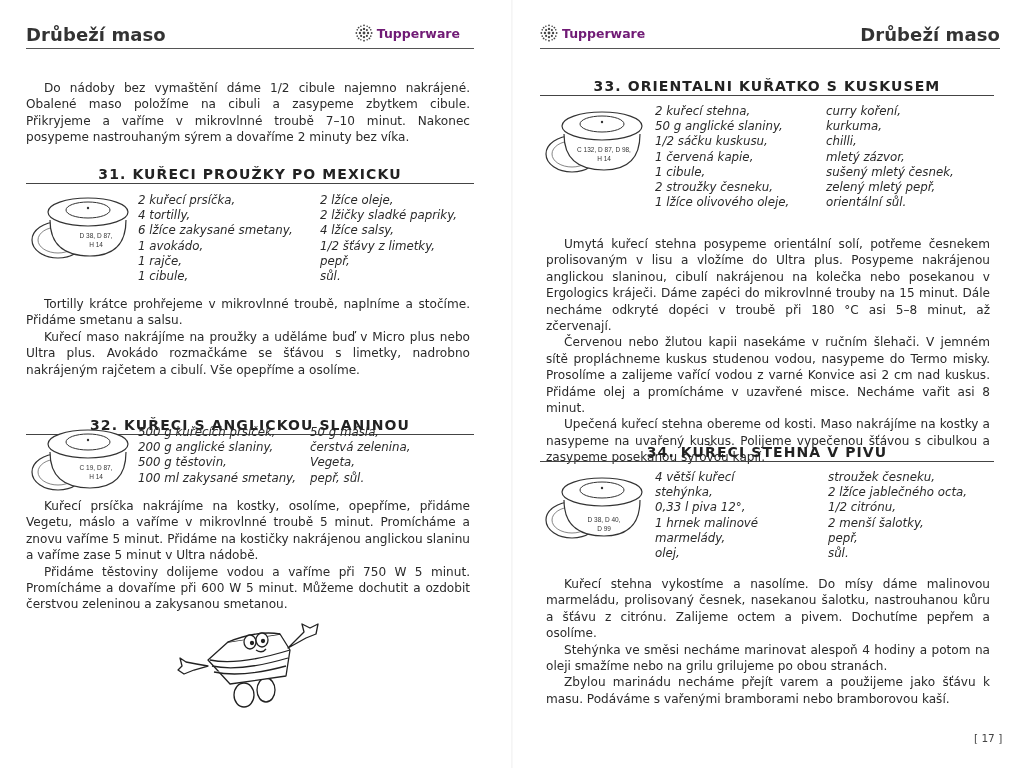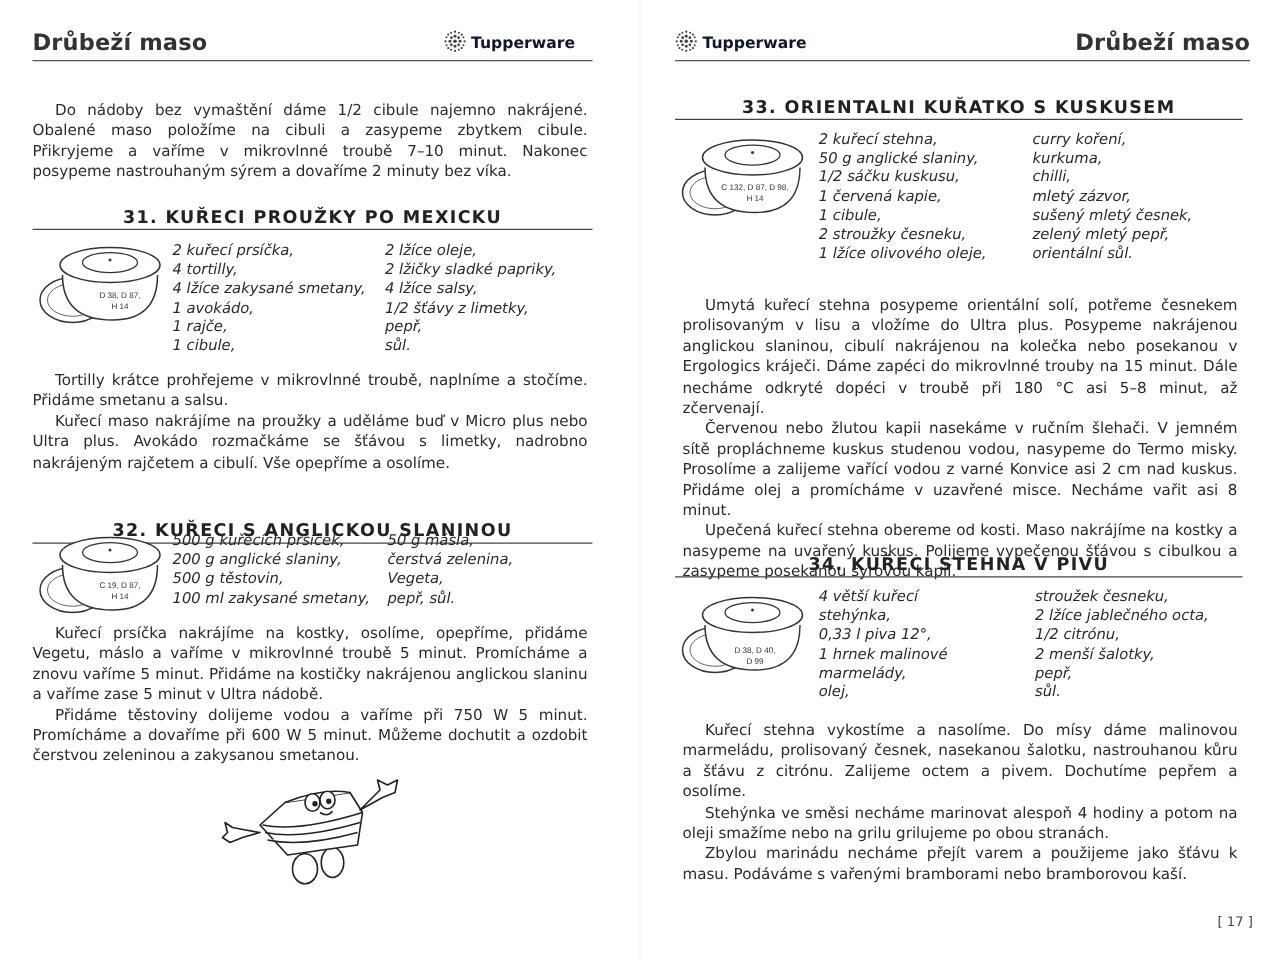--- a/index.html
+++ b/index.html
@@ -16,21 +16,21 @@
   .header { position:absolute; top:22px; height:26px; border-bottom:1.5px solid #555; }
   .page.left .header { left:26px; width:448px; }
   .page.right .header { left:540px; left:28px; width:460px; }
   .section-label { position:absolute; bottom:3px; font-weight:bold; font-size:18px; color:#333; letter-spacing:0.1px; }
   .page.left .section-label { left:0; }
   .page.right .section-label { right:0; }
   .logo { position:absolute; bottom:6px; display:flex; align-items:center; gap:4px; }
   .page.left .logo { right:14px; }
   .page.right .logo { left:0; }
   .logo-mark { width:18px; height:18px; }
-  .logo-text { font-weight:bold; font-size:12.5px; color:#0f172a; }
+  .logo-text { font-weight:bold; font-size:12.5px; color:#701a75; }
 
   .body-text { position:absolute; font-size:12.1px; line-height:16.4px; color:#2a2a2a; text-align:justify; }
   .page.left .body-text { left:26px; width:444px; }
   .page.right .body-text { left:34px; width:444px; }
   .body-text p { margin:0; text-indent:18px; }
 
   .recipe-title {
     position:absolute; font-family:"DejaVu Sans", sans-serif; font-weight:bold;
     font-size:14px; letter-spacing:1.1px; color:#222; text-align:center;
     border-bottom:1.5px solid #444; padding-bottom:1px; text-transform:uppercase;
@@ -96,26 +96,26 @@
     <path d="M22 30 Q22 66 62 66 Q98 66 98 30" fill="#fff" stroke="#333" stroke-width="1.2"></path>
     <ellipse cx="60" cy="22" rx="40" ry="14" fill="#fff" stroke="#333" stroke-width="1.2"></ellipse>
     <ellipse cx="60" cy="20" rx="22" ry="8" fill="none" stroke="#333" stroke-width="1"></ellipse>
     <circle cx="60" cy="18" r="1.2" fill="#333"></circle>
     <text x="68" y="48" font-size="6.5" text-anchor="middle" fill="#333" font-family="Liberation Sans, sans-serif">D 38, D 87,</text>
     <text x="68" y="57" font-size="6.5" text-anchor="middle" fill="#333" font-family="Liberation Sans, sans-serif">H 14</text>
   </svg>
   <div class="ingredients" style="left:138px; top:193px;">
     <div>2 kuřecí prsíčka,</div>
     <div>4 tortilly,</div>
-    <div>4 lžíce zakysané smetany,</div>
+    <div>6 lžíce zakysané smetany,</div>
     <div>1 avokádo,</div>
     <div>1 rajče,</div>
     <div>1 cibule,</div>
   </div>
-  <div class="ingredients" style="left:308px; top:193px;">
+  <div class="ingredients" style="left:320px; top:193px;">
     <div>2 lžíce oleje,</div>
     <div>2 lžičky sladké papriky,</div>
     <div>4 lžíce salsy,</div>
     <div>1/2 šťávy z limetky,</div>
     <div>pepř,</div>
     <div>sůl.</div>
   </div>
   <div class="body-text" style="top:296px;">
     <p>Tortilly krátce prohřejeme v mikrovlnné troubě, naplníme a stočíme. Přidáme smetanu a salsu.</p>
     <p>Kuřecí maso nakrájíme na proužky a uděláme buď v Micro plus nebo Ultra plus. Avokádo rozmačkáme se šťávou s limetky, nadrobno nakrájeným rajčetem a cibulí. Vše opepříme a osolíme.</p>

